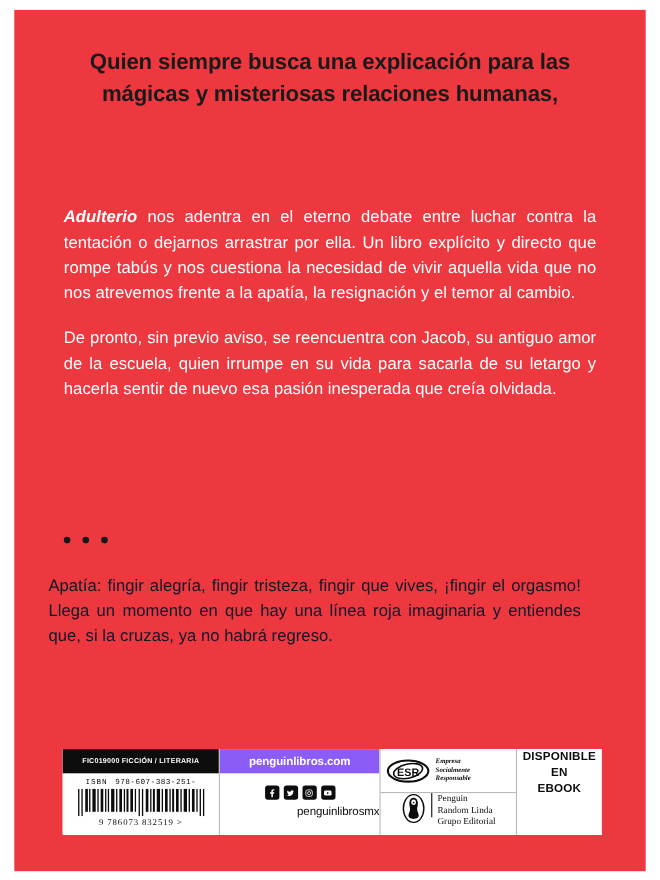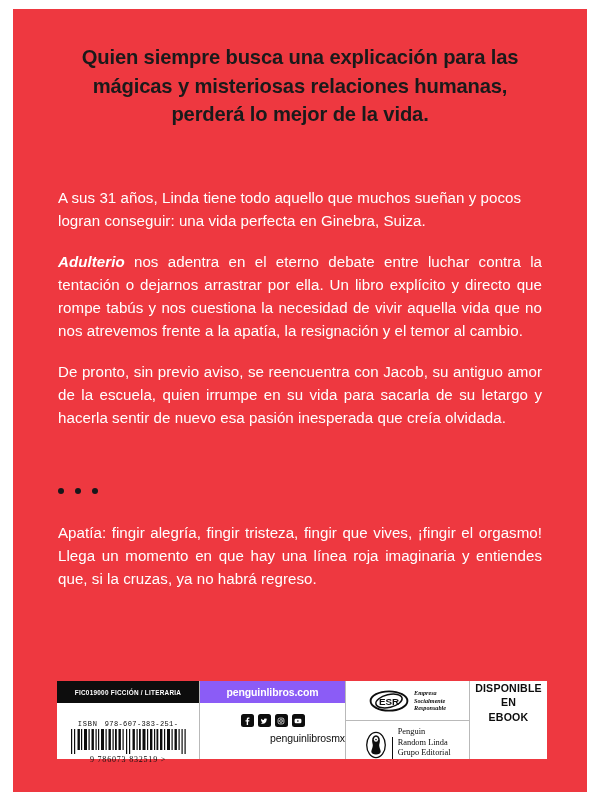--- a/index.html
+++ b/index.html
@@ -79,24 +79,24 @@
     width: 6px;
     height: 6px;
     border-radius: 50%;
     background: #18171a;
     display: block;
   }
 
   
   .quote-block {
     position: absolute;
-    left: 45px;
+    left: 31px;
     top: 513px;
     width: 484px;
-    color: #ffffff;
+    color: #0f172a;
   }
   .quote-text {
     font-size: 15.1px;
     line-height: 1.52;
     text-align: justify;
     margin: 0;
     letter-spacing: 0.05px;
   }
   .quote-author {
     margin-top: 12px;
@@ -132,21 +132,21 @@
     height: 22px;
     display: flex;
     align-items: center;
     justify-content: center;
     font-size: 6.4px;
     font-weight: 700;
     letter-spacing: 0.25px;
     font-family: "Liberation Sans", sans-serif;
   }
   .isbn-wrap {
-    padding: 17px 9px 4px 9px;
+    padding: 5px 9px 4px 9px;
     display: flex;
     flex-direction: column;
     align-items: center;
   }
   .isbn-num {
     font-family: "Liberation Mono", monospace;
     font-size: 7px;
     letter-spacing: 0.4px;
     color: #0d0d0d;
     margin-bottom: 1px;
@@ -205,37 +205,37 @@
     margin-top: 5px;
     letter-spacing: -0.1px;
   }
 
   
   .panel-logos { width: 124px; display: flex; flex-direction: column; }
   .esr-row {
     height: 39px;
     display: flex;
     align-items: center;
-    justify-content: center;
+    justify-content: flex-start;
     gap: 5px;
     border-bottom: 1.2px solid #b9b9b9;
     padding: 0 5px;
   }
   .esr-text {
     font-family: "Liberation Serif", serif;
     font-style: italic;
     font-weight: 700;
     font-size: 6.2px;
     line-height: 1.22;
     color: #0d0d0d;
   }
   .prh-row {
     flex: 1;
     display: flex;
-    align-items: flex-end;
+    align-items: flex-start;
     justify-content: center;
     gap: 5px;
     padding: 0 5px;
   }
   .prh-text {
     font-family: "Liberation Serif", serif;
     font-size: 8.4px;
     line-height: 1.26;
     color: #0d0d0d;
     white-space: nowrap;
@@ -258,25 +258,23 @@
 </style>
 </head>
 <body>
 
 <div class="page">
   <div class="cover">
 
     <div class="headline">
       <span class="hl-line">Quien siempre busca una explicación para las</span>
       <span class="hl-line">mágicas y misteriosas relaciones humanas,</span>
-      <span class="hl-line">perderá lo mejor de la vida.</span>
     </div>
 
     <div class="body-copy">
-      <p class="para">A sus 31 años, Linda tiene todo aquello que muchos sueñan y pocos logran conseguir: una vida perfecta en Ginebra, Suiza.</p>
       <p class="para justify"><span class="it">Adulterio</span><span> nos adentra en el eterno debate entre luchar contra la tentación o dejarnos arrastrar por ella. Un libro explícito y directo que rompe tabús y nos cuestiona la necesidad de vivir aquella vida que no nos atrevemos frente a la apatía, la resignación y el temor al cambio.</span></p>
       <p class="para justify">De pronto, sin previo aviso, se reencuentra con Jacob, su antiguo amor de la escuela, quien irrumpe en su vida para sacarla de su letargo y hacerla sentir de nuevo esa pasión inesperada que creía olvidada.</p>
     </div>
 
     <div class="dots">
       <span class="dot"></span>
       <span class="dot"></span>
       <span class="dot"></span>
     </div>
 

